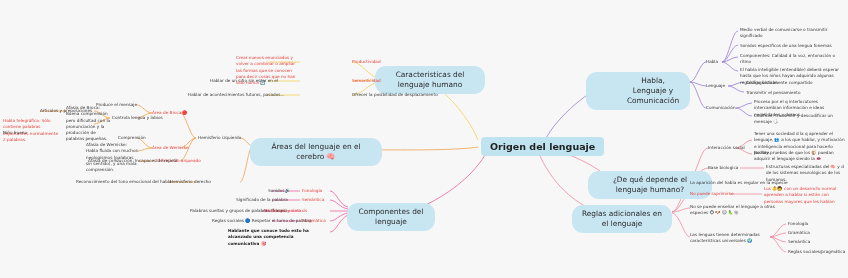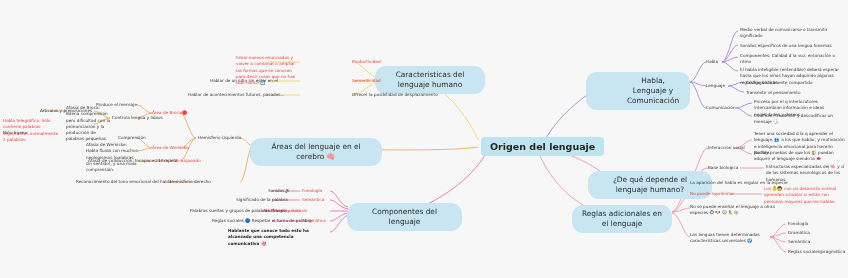--- a/index.html
+++ b/index.html
@@ -115,21 +115,21 @@
       <path d="M770,237 C776,237 780,233 786,233" stroke="#f08aa0"></path>
       <path d="M770,237 C776,237 780,242 786,242" stroke="#f08aa0"></path>
       <path d="M770,237 C776,237 780,252 786,252" stroke="#f08aa0"></path>
     </g>
   </svg>
 
   <div class="node central" style="left:481px;top:137px;">Origen del lenguaje</div>
 
   <div class="node branch" style="left:375px;top:66px;width:110px;">Caracteristicas del lenguaje humano</div>
   <div class="node branch" style="left:250px;top:138px;width:132px;">Áreas del lenguaje en el cerebro 🧠</div>
-  <div class="node branch" style="left:347px;top:203px;width:115px;">Componentes del lenguaje</div>
+  <div class="node branch" style="left:347px;top:203px;width:88px;">Componentes del lenguaje</div>
   <div class="node branch" style="left:586px;top:72px;width:104px;padding-left:40px;">Habla, Lenguaje y Comunicación</div>
   <div class="node branch" style="left:588px;top:171px;width:124px;">¿De qué depende el lenguaje humano?</div>
   <div class="node branch" style="left:572px;top:205px;width:100px;">Reglas adicionales en el lenguaje</div>
 
   <div class="lbl red" style="left:352px;top:59px;">Productividad</div>
   <div class="lbl red" style="left:352px;top:78px;">Semanticidad</div>
   <div class="lbl" style="left:352px;top:92px;">Ofrecer la posibilidad de desplazamiento</div>
 
   <div class="lbl wrap red" style="left:236px;top:55px;width:66px;text-align:left;">Crear nuevos enunciados y volver a combinar o ampliar las formas que se conocen para decir cosas que no han sido nunca 🔄</div>
   <div class="lbl" style="left:210px;top:78px;">Hablar de un sitio sin estar en el</div>

